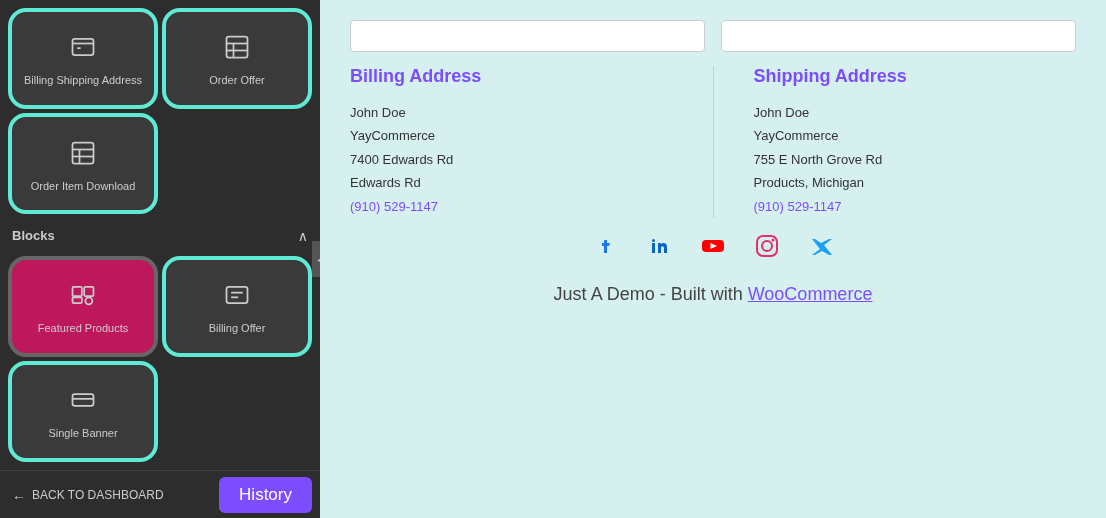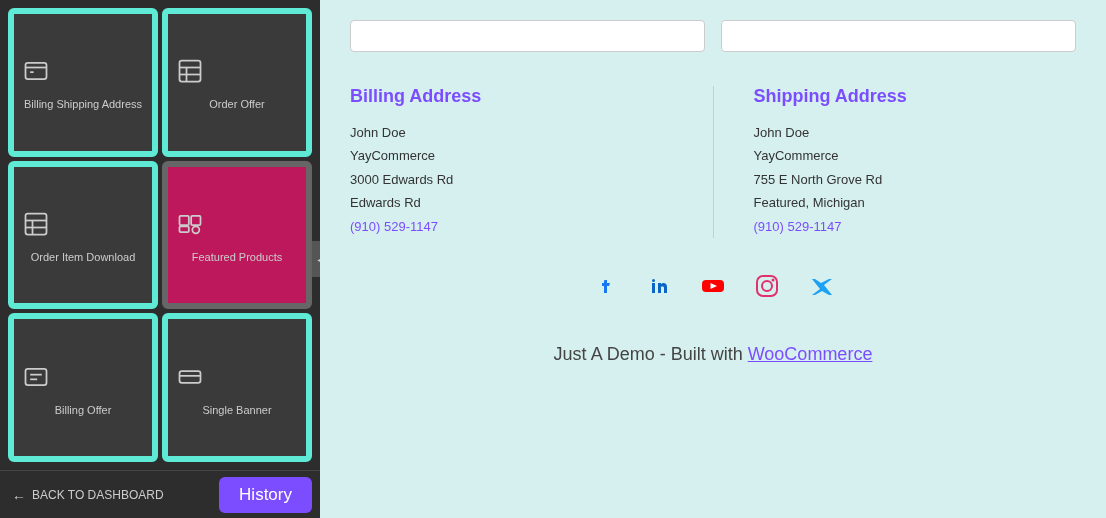--- a/index.html
+++ b/index.html
@@ -21,28 +21,29 @@
       display: grid;
       grid-template-columns: 1fr 1fr;
       gap: 4px;
       padding: 8px;
       overflow-y: auto;
       flex: 1;
     }
 
     .block-item {
       background: #3a3a3a;
-      border-radius: 6px;
+      border-radius: 18px;
       display: flex;
       flex-direction: column;
+      align-items: center;
       justify-content: center;
       padding: 14px 8px 10px 8px;
       cursor: pointer;
       min-height: 90px;
-      border: 6px solid #5eead4;
+      border: 4px solid #5eead4;
     }
 
     .block-item.active {
       background: #be185d;
       border-color: #666;
     }
 
     .block-item .icon {
       font-size: 22px;
       margin-bottom: 6px;
@@ -114,21 +115,20 @@
     }
 
     
     .main-content {
       flex: 1;
       background: #d6f0f0;
       overflow-y: auto;
       padding: 20px 30px;
       display: flex;
       flex-direction: column;
-      gap: 20px;
     }
 
     
     .top-inputs {
       display: flex;
       gap: 16px;
       margin-bottom: 4px;
     }
 
     .top-input-box {
@@ -258,20 +258,24 @@
         <svg class="block-svg" viewBox="0 0 24 24">
           <rect x="3" y="3" width="18" height="18" rx="2" stroke="#ccc" stroke-width="1.5" fill="none"></rect>
           <line x1="3" y1="9" x2="21" y2="9" stroke="#ccc" stroke-width="1.5"></line>
           <line x1="3" y1="15" x2="21" y2="15" stroke="#ccc" stroke-width="1.5"></line>
           <line x1="9" y1="9" x2="9" y2="21" stroke="#ccc" stroke-width="1.5"></line>
         </svg>
       </span>
       <span class="label">Order Item Download</span>
     </div>
 
+    <div style="grid-column: 1 / -1; display: flex; align-items: center; justify-content: space-between; padding: 4px 4px 2px 4px;">
+      <span style="color:#ccc; font-size:13px; font-weight:bold;">Blocks</span>
+      <span style="color:#ccc; font-size:14px; cursor:pointer;">∧</span>
+    </div>
 
     <div class="block-item active">
       <span class="icon">
         <svg class="block-svg" viewBox="0 0 24 24">
           <rect x="3" y="5" width="8" height="8" rx="1" stroke="#ccc" stroke-width="1.5" fill="none"></rect>
           <rect x="13" y="5" width="8" height="8" rx="1" stroke="#ccc" stroke-width="1.5" fill="none"></rect>
           <rect x="3" y="14" width="8" height="5" rx="1" stroke="#ccc" stroke-width="1.5" fill="none"></rect>
           <circle cx="17" cy="17" r="3" stroke="#ccc" stroke-width="1.5" fill="none"></circle>
         </svg>
       </span>
@@ -321,35 +325,35 @@
     <div class="top-input-box"></div>
   </div>
 
   <div class="address-section">
 
     <div class="address-block">
       <div class="address-title">Billing Address</div>
       <div class="address-text">
         <div>John Doe</div>
         <div>YayCommerce</div>
-        <div>3000 Edwards Rd</div>
+        <div>7400 Edwards Rd</div>
         <div>Edwards Rd</div>
         <div class="address-phone">(910) 529-1147</div>
       </div>
     </div>
 
     <div class="address-divider"></div>
 
     <div class="address-block">
       <div class="address-title">Shipping Address</div>
       <div class="address-text">
         <div>John Doe</div>
         <div>YayCommerce</div>
         <div>755 E North Grove Rd</div>
-        <div>Featured, Michigan</div>
+        <div>Products, Michigan</div>
         <div class="address-phone">(910) 529-1147</div>
       </div>
     </div>
   </div>
 
   <div class="social-section">
     <div class="social-icon social-fb">
       <svg width="28" height="28" viewBox="0 0 28 28">
         <rect width="28" height="28" rx="5" fill="none"></rect>
         <path d="M16 8h-2a1 1 0 0 0-1 1v2H11v3h2v7h3v-7h2l1-3h-3V9" stroke="none" fill="#1877f2"></path>

